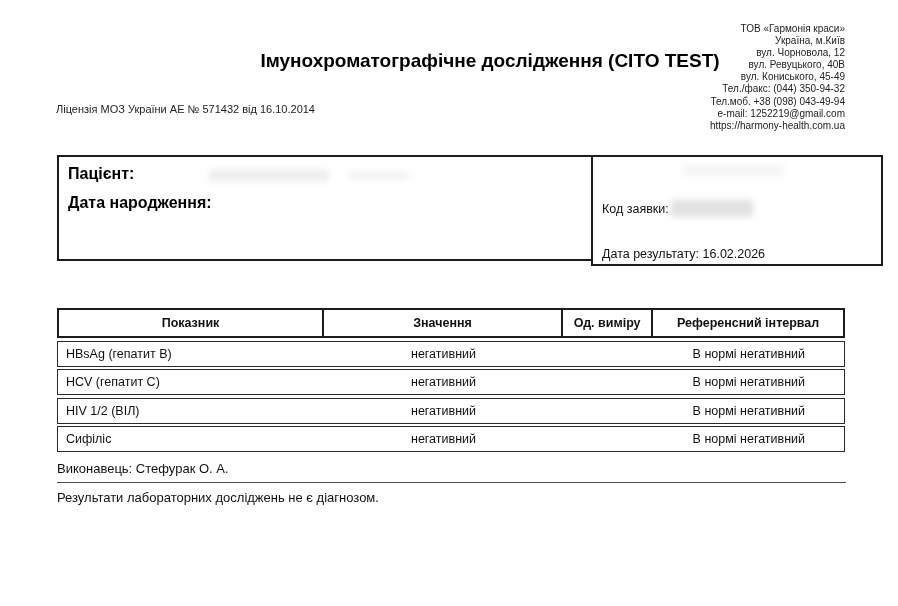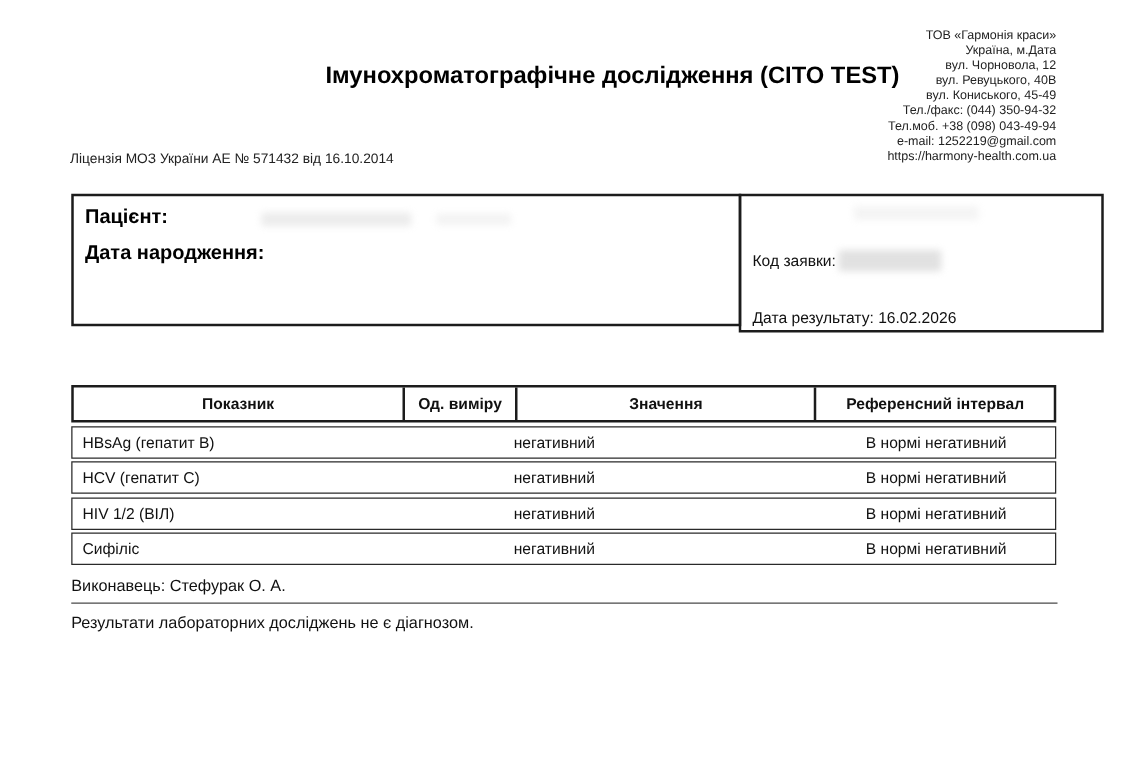--- a/index.html
+++ b/index.html
@@ -4,21 +4,21 @@
 <style>
   html,body{margin:0;padding:0;background:#ffffff;}
   .page{position:relative;width:898px;height:606px;background:#ffffff;overflow:hidden;
         font-family:"Liberation Sans","DejaVu Sans",sans-serif;color:#111;}
 
   
   .logo-wrap{position:absolute;left:60px;top:27px;display:flex;align-items:flex-start;}
   .logo-heart{width:58px;height:60px;display:block;}
   .logo-text{margin-left:5px;margin-top:8px;color:#e2231a;font-weight:bold;font-style:italic;
              font-size:21px;line-height:23px;letter-spacing:-0.3px;}
-  .license{position:absolute;left:56px;top:121px;font-size:11px;color:#222;}
+  .license{position:absolute;left:56px;top:103px;font-size:11px;color:#222;}
   .doc-title{position:absolute;left:255px;top:49px;width:470px;text-align:center;
              font-size:19px;font-weight:bold;line-height:24px;color:#000;}
   .contact{position:absolute;right:53px;top:23px;text-align:right;font-size:10px;
            line-height:12.1px;color:#222;}
   .contact div{white-space:nowrap;}
 
   
   .patient-box{position:absolute;left:57px;top:155px;width:536px;height:106px;
                border:2px solid #1c1c1c;box-sizing:border-box;}
   .request-box{position:absolute;left:591px;top:155px;width:292px;height:111px;
@@ -50,21 +50,21 @@
 
 <div class="page">
 
 
   <div class="license">Ліцензія МОЗ України АЕ № 571432 від 16.10.2014</div>
 
   <div class="doc-title">Імунохроматографічне дослідження (CITO TEST)</div>
 
   <div class="contact">
     <div>ТОВ «Гармонія краси»</div>
-    <div>Україна, м.Дата</div>
+    <div>Україна, м.Київ</div>
     <div>вул. Чорновола, 12</div>
     <div>вул. Ревуцького, 40В</div>
     <div>вул. Кониського, 45-49</div>
     <div>Тел./факс: (044) 350-94-32</div>
     <div>Тел.моб. +38 (098) 043-49-94</div>
     <div>e-mail: 1252219@gmail.com</div>
     <div>https://harmony-health.com.ua</div>
   </div>
 
   <div class="patient-box">
@@ -77,22 +77,22 @@
   <div class="request-box">
     <div class="redact" style="left:90px;top:8px;width:100px;height:11px;opacity:.2;"></div>
     <div class="r-text" style="top:45px;">Код заявки:</div>
     <div class="redact" style="left:78px;top:43px;width:82px;height:17px;opacity:.55;"></div>
     <div class="r-text" style="top:90px;">Дата результату: 16.02.2026</div>
   </div>
 
   <div class="rtable">
     <div class="thead">
       <div class="th c1">Показник</div>
+      <div class="th c2">Значення</div>
       <div class="th c3">Од. виміру</div>
-      <div class="th c2">Значення</div>
       <div class="th c4">Референсний інтервал</div>
     </div>
 
     <div class="trow">
       <div class="td c1">HBsAg (гепатит B)</div>
       <div class="td c2">негативний</div>
       <div class="td c3"></div>
       <div class="td c4">В нормі негативний</div>
     </div>
     <div class="trow">

